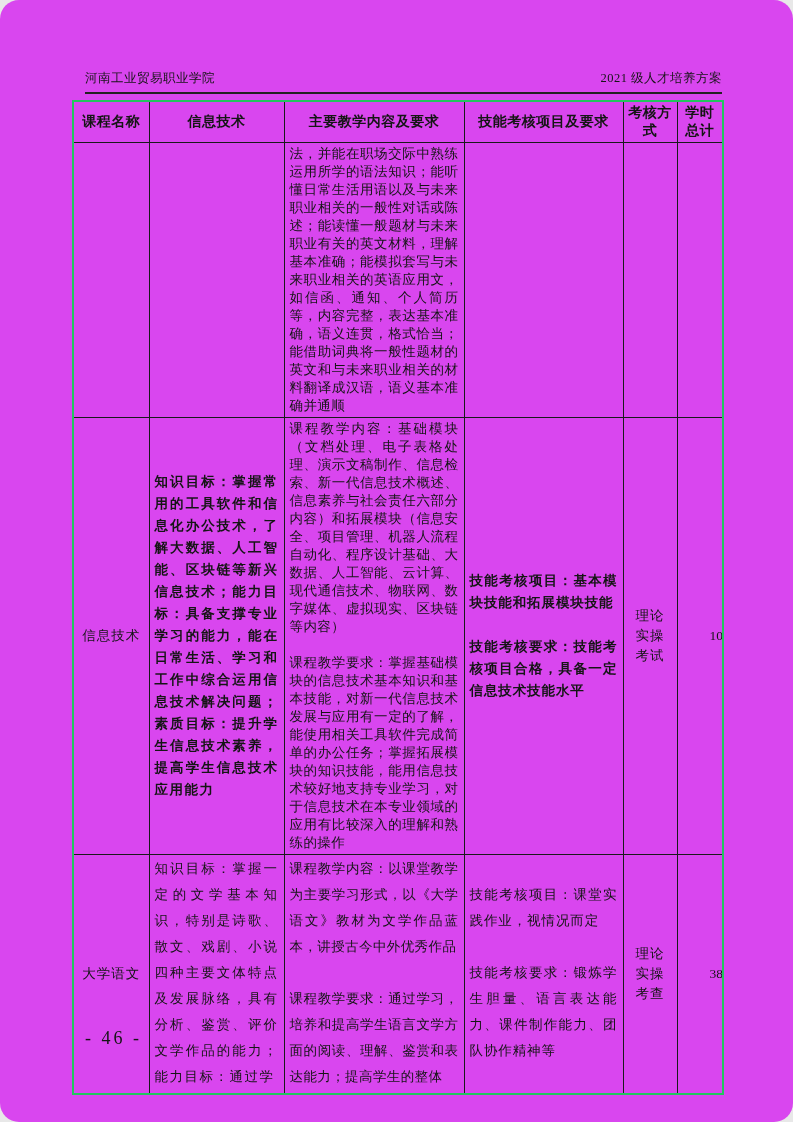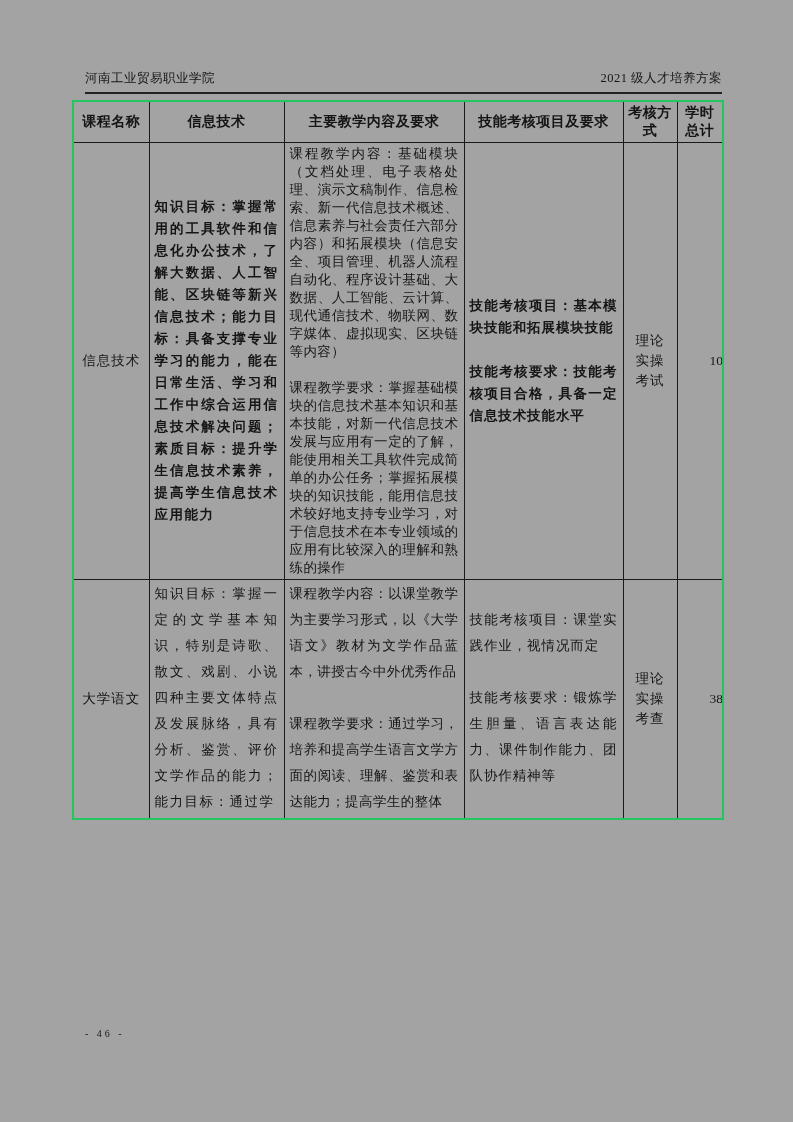--- a/index.html
+++ b/index.html
@@ -1,24 +1,25 @@
 <!DOCTYPE html>
 <html><head>
 <meta charset="utf-8">
 <style>
   html, body { margin: 0; padding: 0; background: #e8e8e8; }
   .page {
     position: relative;
     width: 793px;
     height: 1122px;
     margin: 0 auto;
-    background: #a3a3a3;
+    background: #d946ef;
     font-family: "Liberation Serif", "DejaVu Serif", serif;
     color: #151515;
     overflow: hidden;
+    border-radius: 19px;
   }
   
   .page-header {
     position: absolute;
     top: 70px; left: 85px; right: 71px;
     display: flex;
     justify-content: space-between;
     align-items: flex-end;
     font-size: 12.5px;
     padding-bottom: 5px;
@@ -75,21 +76,21 @@
   }
   td.cell-hours { text-align: center; white-space: normal; padding-left: 32px; }
   .lh18  { line-height: 18px;   }
   .lh17  { line-height: 26px; font-family: Liberation Mono, monospace;   }
   .lh22  { line-height: 22px; font-weight: bold;   }
   .v-top { vertical-align: top; }
   
   .page-footer {
     position: absolute;
     top: 1028px; left: 85px;
-    font-size: 10px;
+    font-size: 18px;
     letter-spacing: 3px;
   }
 </style>
 </head>
 <body>
 
 <div class="page">
 
   <div class="page-header">
     <span>河南工业贸易职业学院</span>
@@ -109,20 +110,28 @@
       <tr class="head-row">
         <th>课程名称</th>
         <th>信息技术</th>
         <th>主要教学内容及要求</th>
         <th>技能考核项目及要求</th>
         <th>考核方式</th>
         <th>学时总计</th>
       </tr>
     </thead>
     <tbody>
+      <tr class="body-row-1">
+        <td class="cell-name"></td>
+        <td class="cell-objectives lh18"></td>
+        <td class="cell-content lh18">法，并能在职场交际中熟练运用所学的语法知识；能听懂日常生活用语以及与未来职业相关的一般性对话或陈述；能读懂一般题材与未来职业有关的英文材料，理解基本准确；能模拟套写与未来职业相关的英语应用文，如信函、通知、个人简历等，内容完整，表达基本准确，语义连贯，格式恰当；能借助词典将一般性题材的英文和与未来职业相关的材料翻译成汉语，语义基本准确并通顺</td>
+        <td class="cell-assess lh22"></td>
+        <td class="cell-method"></td>
+        <td class="cell-hours"></td>
+      </tr>
       <tr class="body-row-2">
         <td class="cell-name">信息技术</td>
         <td class="cell-objectives lh22">知识目标：掌握常用的工具软件和信息化办公技术，了解大数据、人工智能、区块链等新兴信息技术；能力目标：具备支撑专业学习的能力，能在日常生活、学习和工作中综合运用信息技术解决问题；素质目标：提升学生信息技术素养，提高学生信息技术应用能力</td>
         <td class="cell-content lh18">课程教学内容：基础模块（文档处理、电子表格处理、演示文稿制作、信息检索、新一代信息技术概述、信息素养与社会责任六部分内容）和拓展模块（信息安全、项目管理、机器人流程自动化、程序设计基础、大数据、人工智能、云计算、现代通信技术、物联网、数字媒体、虚拟现实、区块链等内容）
 
 课程教学要求：掌握基础模块的信息技术基本知识和基本技能，对新一代信息技术发展与应用有一定的了解，能使用相关工具软件完成简单的办公任务；掌握拓展模块的知识技能，能用信息技术较好地支持专业学习，对于信息技术在本专业领域的应用有比较深入的理解和熟练的操作</td>
         <td class="cell-assess lh22">技能考核项目：基本模块技能和拓展模块技能
 
 技能考核要求：技能考核项目合格，具备一定信息技术技能水平</td>
         <td class="cell-method">理论实操考试</td>

